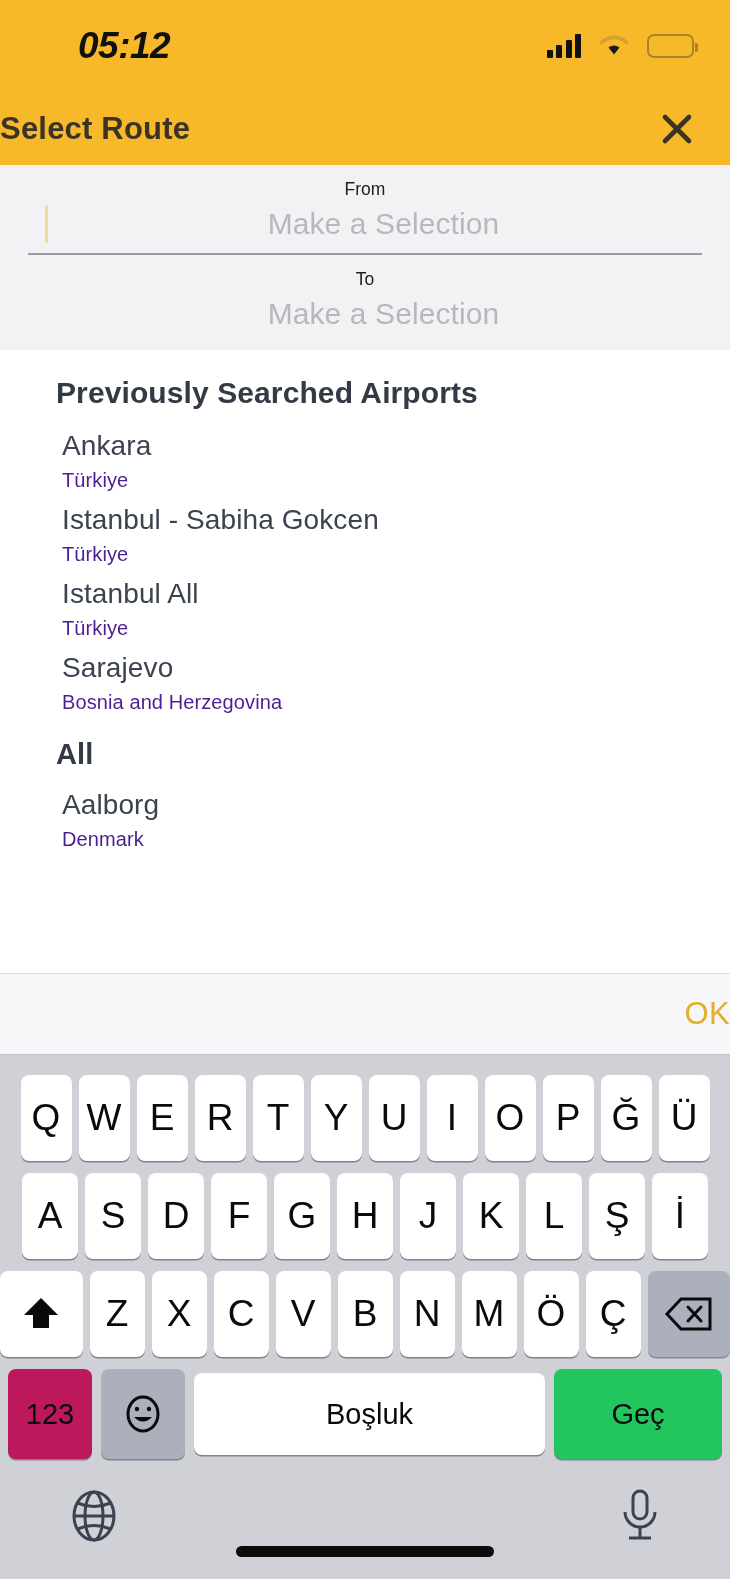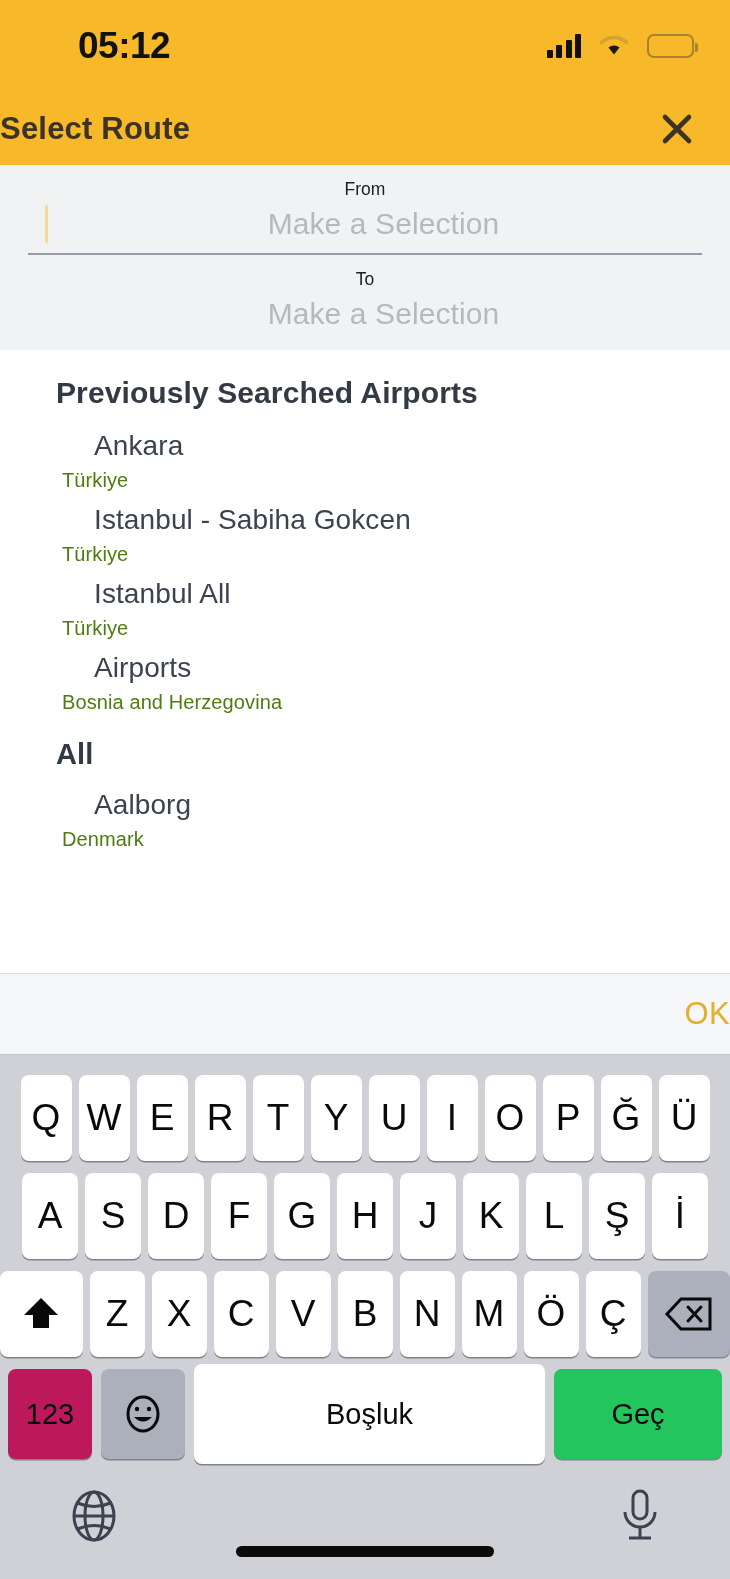--- a/index.html
+++ b/index.html
@@ -8,21 +8,21 @@
     font-family: "Liberation Sans", sans-serif;
     background: #ffffff;
     overflow: hidden;
   }
   #app { position: relative; width: 730px; height: 1579px; display: flex; flex-direction: column; }
 
   
   .header { background: #f7b829; flex: 0 0 165px; position: relative; }
   .statusbar {
     height: 92px; display: flex; align-items: center;
-    justify-content: space-between; padding: 0 36px 0 78px;
+    justify-content: space-between; padding: 0 36px 0 78px; font-style: italic;
   }
   .clock { font-size: 37px; font-weight: bold; color: #111111; letter-spacing: -0.5px; }
   .status-icons { display: flex; align-items: center; gap: 17px; }
   .signal { display: flex; align-items: flex-end; gap: 3.5px; height: 24px; }
   .signal i { width: 6px; background: #111; border-radius: 1px; display: block; }
   .signal i:nth-child(1) { height: 8px; }
   .signal i:nth-child(2) { height: 13px; }
   .signal i:nth-child(3) { height: 18px; }
   .signal i:nth-child(4) { height: 24px; }
   .wifi svg { display: block; }
@@ -57,22 +57,22 @@
   .field-divider { height: 2px; background: #9a9aa8; margin-top: 2px; }
 
   
   .list { flex: 1 1 auto; background: #ffffff; overflow: hidden; padding: 0 56px; }
   .section-title {
     font-size: 30px; font-weight: bold; color: #323a45;
     padding: 26px 0 10px 0; letter-spacing: 0.1px;
   }
   .section-title.sub { font-size: 29px; padding: 22px 0 8px 0; }
   .airport { padding: 10px 0 2px 6px; cursor: pointer; }
-  .airport-city { font-size: 28px; color: #3b4350; letter-spacing: 0.1px; margin-left: 32px; }
-  .airport-country { font-size: 20px; color: #4d7c0f; padding-top: 7px; letter-spacing: 0.1px; }
+  .airport-city { font-size: 28px; color: #3b4350; letter-spacing: 0.1px; }
+  .airport-country { font-size: 20px; color: #4c1d95; padding-top: 7px; letter-spacing: 0.1px; }
 
   
   .accessory {
     flex: 0 0 82px; background: #f6f7f9;
     border-top: 1px solid #dcdde0; border-bottom: 1px solid #c3c5cb;
     display: flex; align-items: center; justify-content: flex-end; 
   }
   .ok-btn { font-size: 31px; color: #e4ae2e; cursor: pointer; letter-spacing: 0.4px; }
 
   
@@ -92,21 +92,21 @@
   .krow2 .key { width: 56px; }
   .krow3 .key { width: 56px; }
   .key.wide-fn {
     background: #acb0bc; box-shadow: 0 1.5px 0 rgba(100,104,115,0.7);
     width: 84px;
   }
   .key.shift { width: 84px; background: #ffffff; }
   .bottomrow { display: flex; align-items: center; gap: 9px; height: 102px; padding: 0 8px; }
   .key.num { width: 84px; height: 90px; background: #be185d; font-size: 29px; }
   .key.emoji { width: 84px; height: 90px; background: #acb0bc; font-size: 38px; }
-  .key.space { flex: 1 1 auto; height: 100px; font-size: 29px; background: #ffffff; }
+  .key.space { flex: 1 1 auto; height: 82px; font-size: 29px; background: #ffffff; }
   .key.go { width: 168px; height: 90px; background: #22c55e; font-size: 29px; }
   .kbfoot {
     flex: 1 1 auto; display: flex; align-items: flex-start;
     justify-content: space-between; padding: 22px 66px 0 66px; position: relative;
   }
   .home-indicator {
     position: absolute; left: 50%; transform: translateX(-50%); bottom: 22px;
     width: 258px; height: 11px; background: #0b0b0b; border-radius: 6px;
   }
 </style>
@@ -170,21 +170,21 @@
     </div>
     <div class="airport">
       <div class="airport-city">Istanbul - Sabiha Gokcen</div>
       <div class="airport-country">Türkiye</div>
     </div>
     <div class="airport">
       <div class="airport-city">Istanbul All</div>
       <div class="airport-country">Türkiye</div>
     </div>
     <div class="airport">
-      <div class="airport-city">Airports</div>
+      <div class="airport-city">Sarajevo</div>
       <div class="airport-country">Bosnia and Herzegovina</div>
     </div>
 
     <div class="section-title sub">All</div>
 
     <div class="airport">
       <div class="airport-city">Aalborg</div>
       <div class="airport-country">Denmark</div>
     </div>
   </div>

